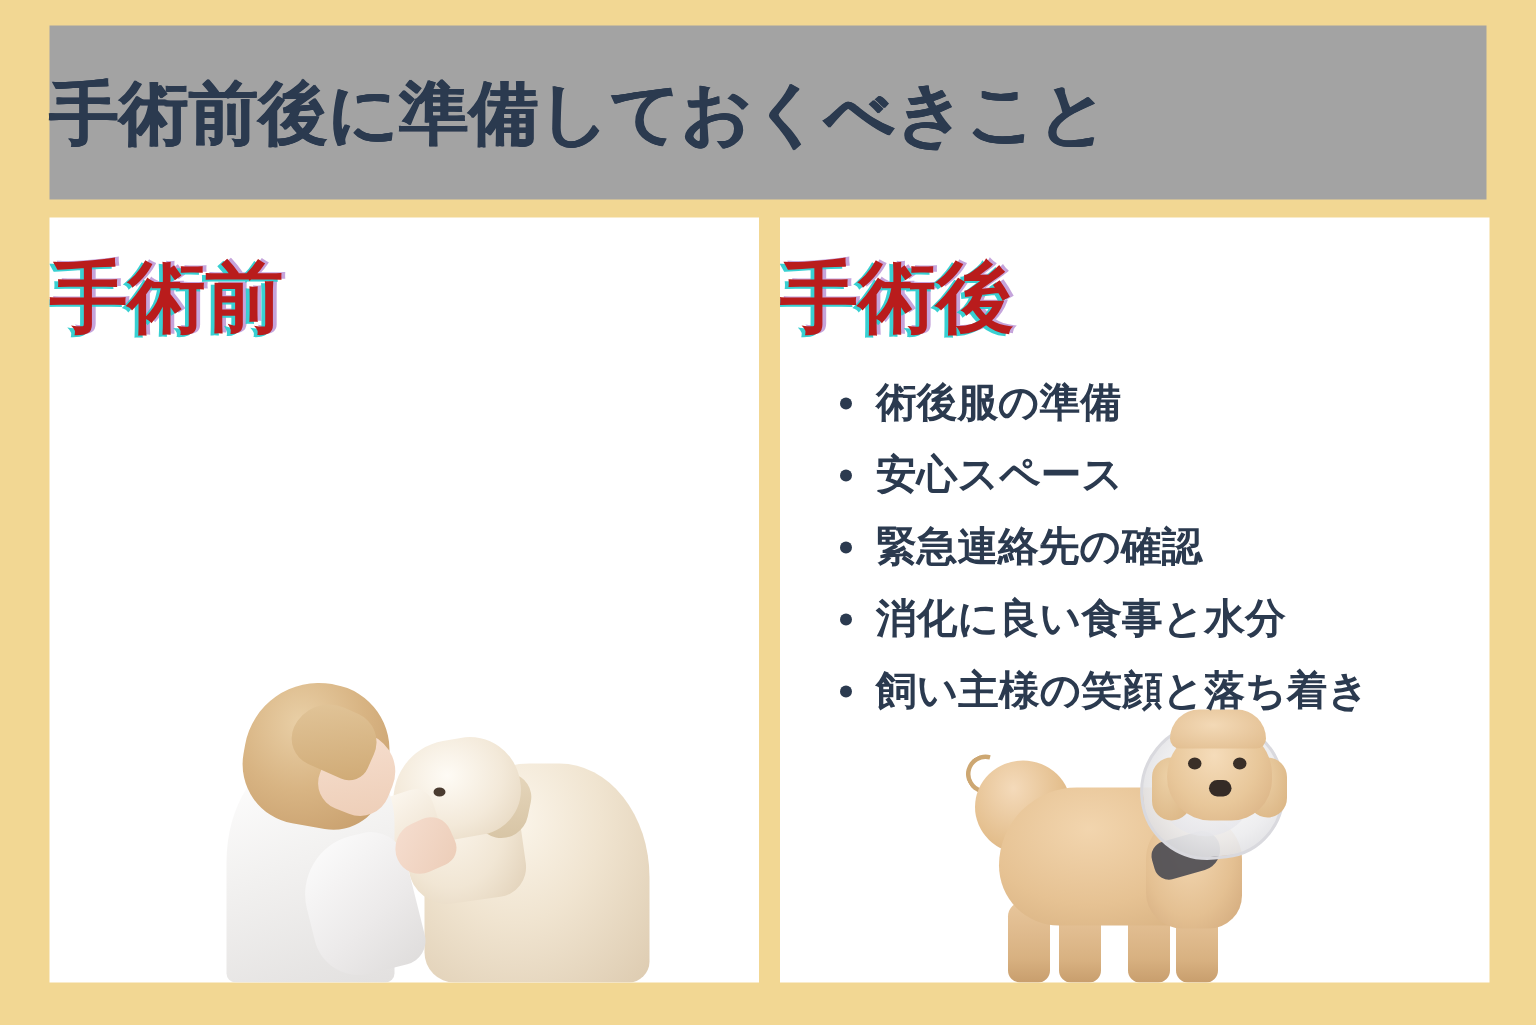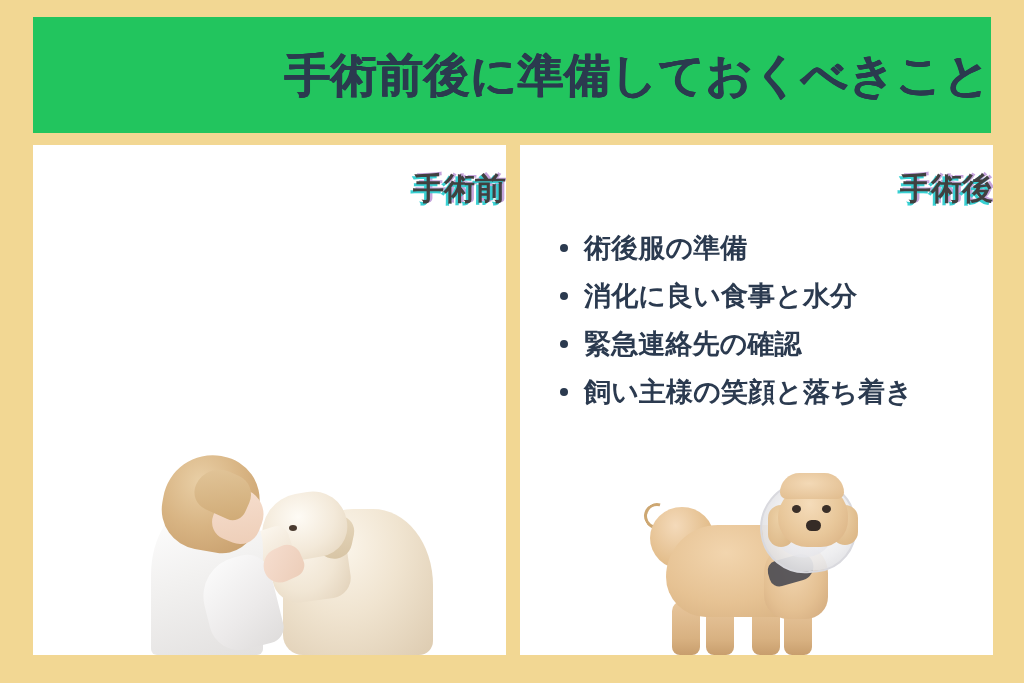--- a/index.html
+++ b/index.html
@@ -22,24 +22,24 @@
     box-sizing: border-box;
   }
 
   
   .title-card {
     position: absolute;
     left: 33px;
     top: 17px;
     width: 958px;
     height: 116px;
-    background: #22c55e;
+    background: #a3a3a3;
     display: flex;
     align-items: center;
-    justify-content: flex-end;
+    justify-content: flex-start;
   }
   .title-text {
     font-size: 46px;
     font-weight: 700;
     color: #2b3a4f;
     letter-spacing: 0.01em;
     line-height: 1;
     white-space: nowrap;
     text-shadow: 0.5px 0 0 #2b3a4f, -0.5px 0 0 #2b3a4f;
   }
@@ -54,25 +54,25 @@
     overflow: hidden;
   }
   .panel-left  { left: 33px; }
   .panel-right { left: 520px; }
 
   
   .panel-heading {
     position: relative;
     margin: 0;
     padding-top: 28px;
-    text-align: right;
-    font-size: 31px;
+    text-align: left;
+    font-size: 52px;
     font-weight: 700;
     line-height: 1;
-    color: #404040;
+    color: #b91c1c;
     white-space: nowrap;
     text-shadow:
       -2.5px 1.5px 0 rgba(45, 205, 208, 0.95),
        2.5px -1px 0 rgba(150, 90, 190, 0.55);
     z-index: 3;
   }
 
   
   .bullet-list {
     position: relative;
@@ -444,22 +444,23 @@
     </div>
 
   </div>
 
   <div class="panel panel-right">
 
     <h2 class="panel-heading">手術後</h2>
 
     <ul class="bullet-list">
       <li class="bullet-item">術後服の準備</li>
+      <li class="bullet-item">安心スペース</li>
+      <li class="bullet-item">緊急連絡先の確認</li>
       <li class="bullet-item">消化に良い食事と水分</li>
-      <li class="bullet-item">緊急連絡先の確認</li>
       <li class="bullet-item">飼い主様の笑顔と落ち着き</li>
     </ul>
 
     <div class="photo">
       <div class="scene-poodle">
         <div class="p-tail"></div>
         <div class="p-rear-pouf"></div>
         <div class="p-leg p-leg-1"></div>
         <div class="p-leg p-leg-2"></div>
         <div class="p-leg p-leg-3"></div>

